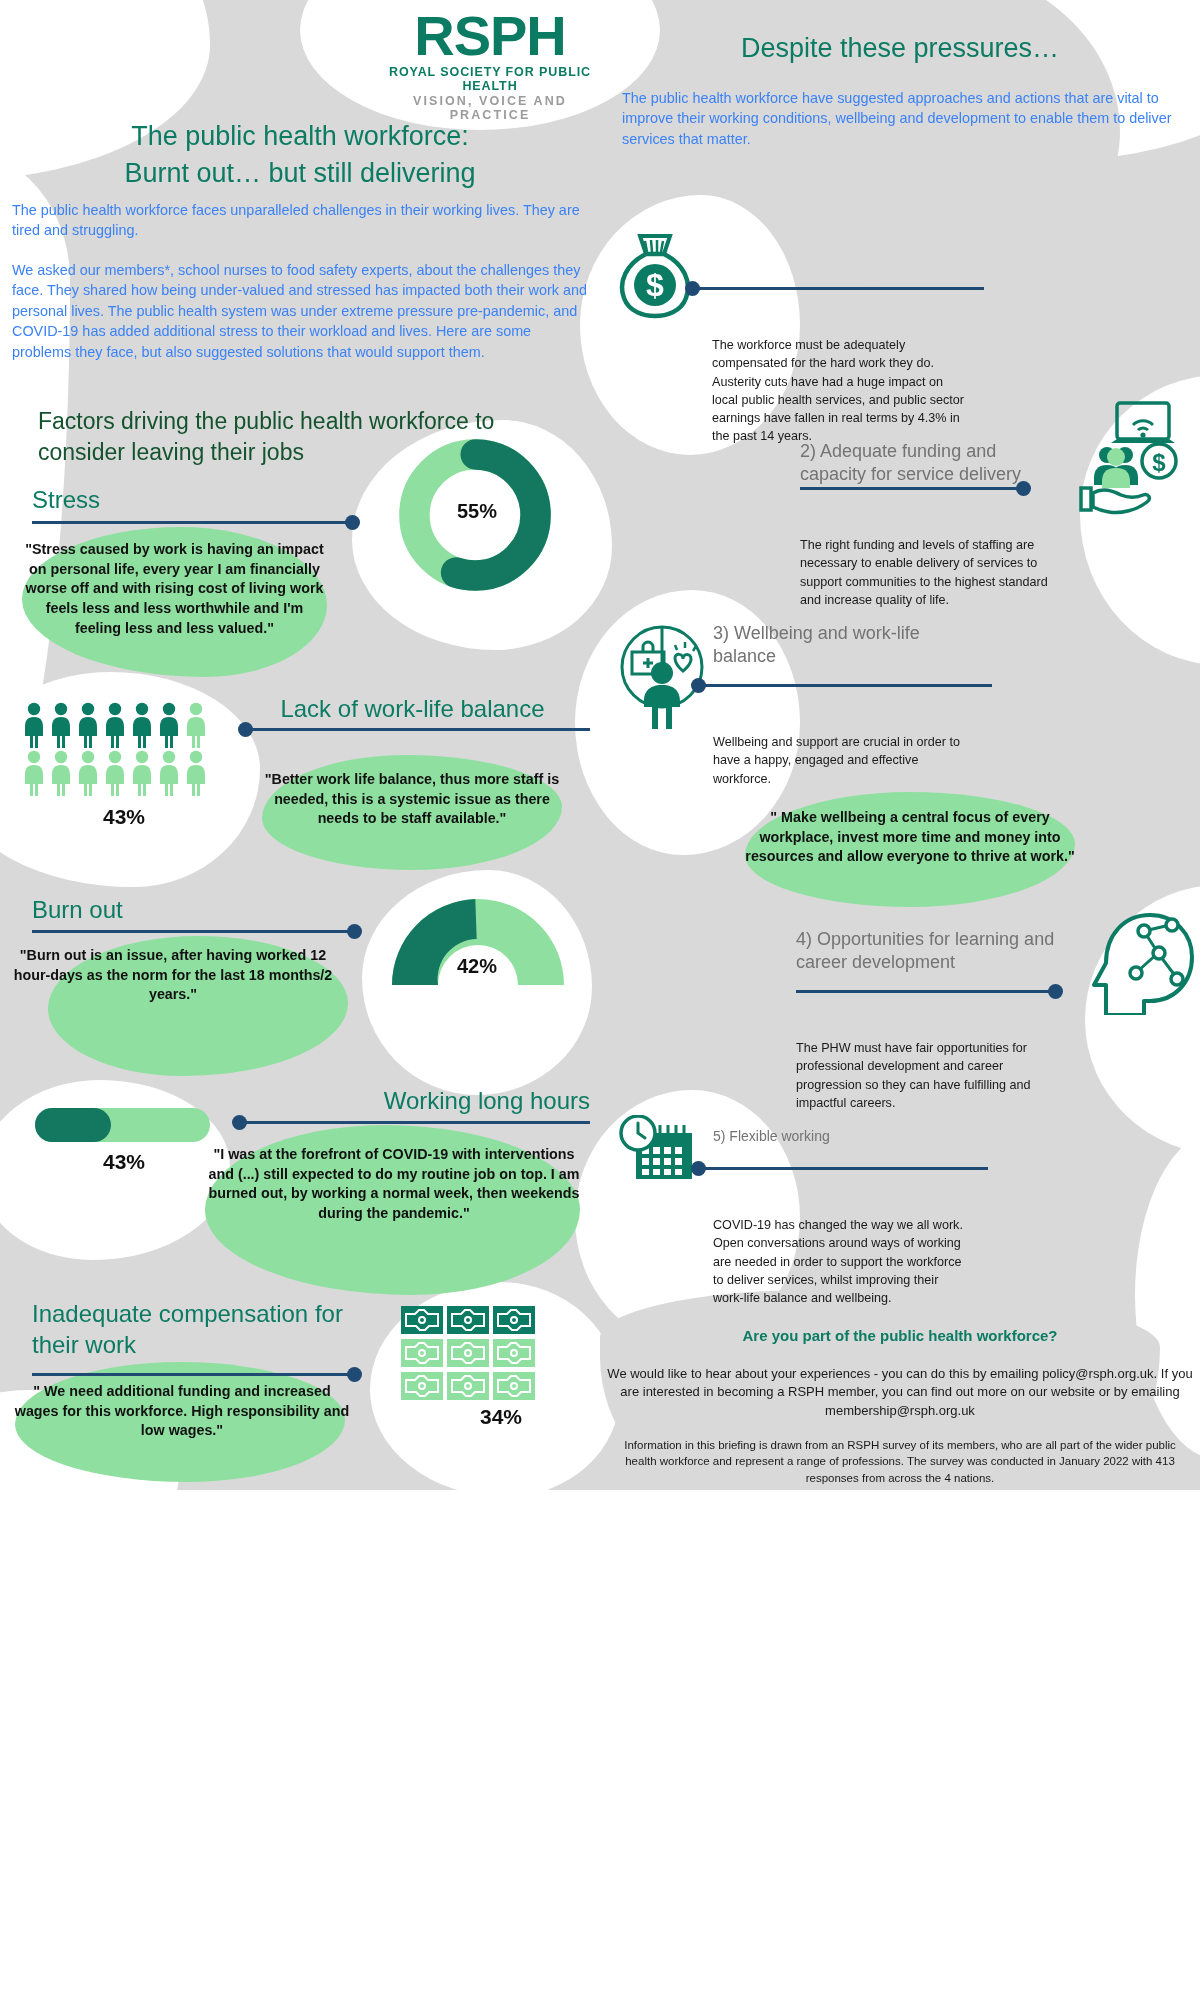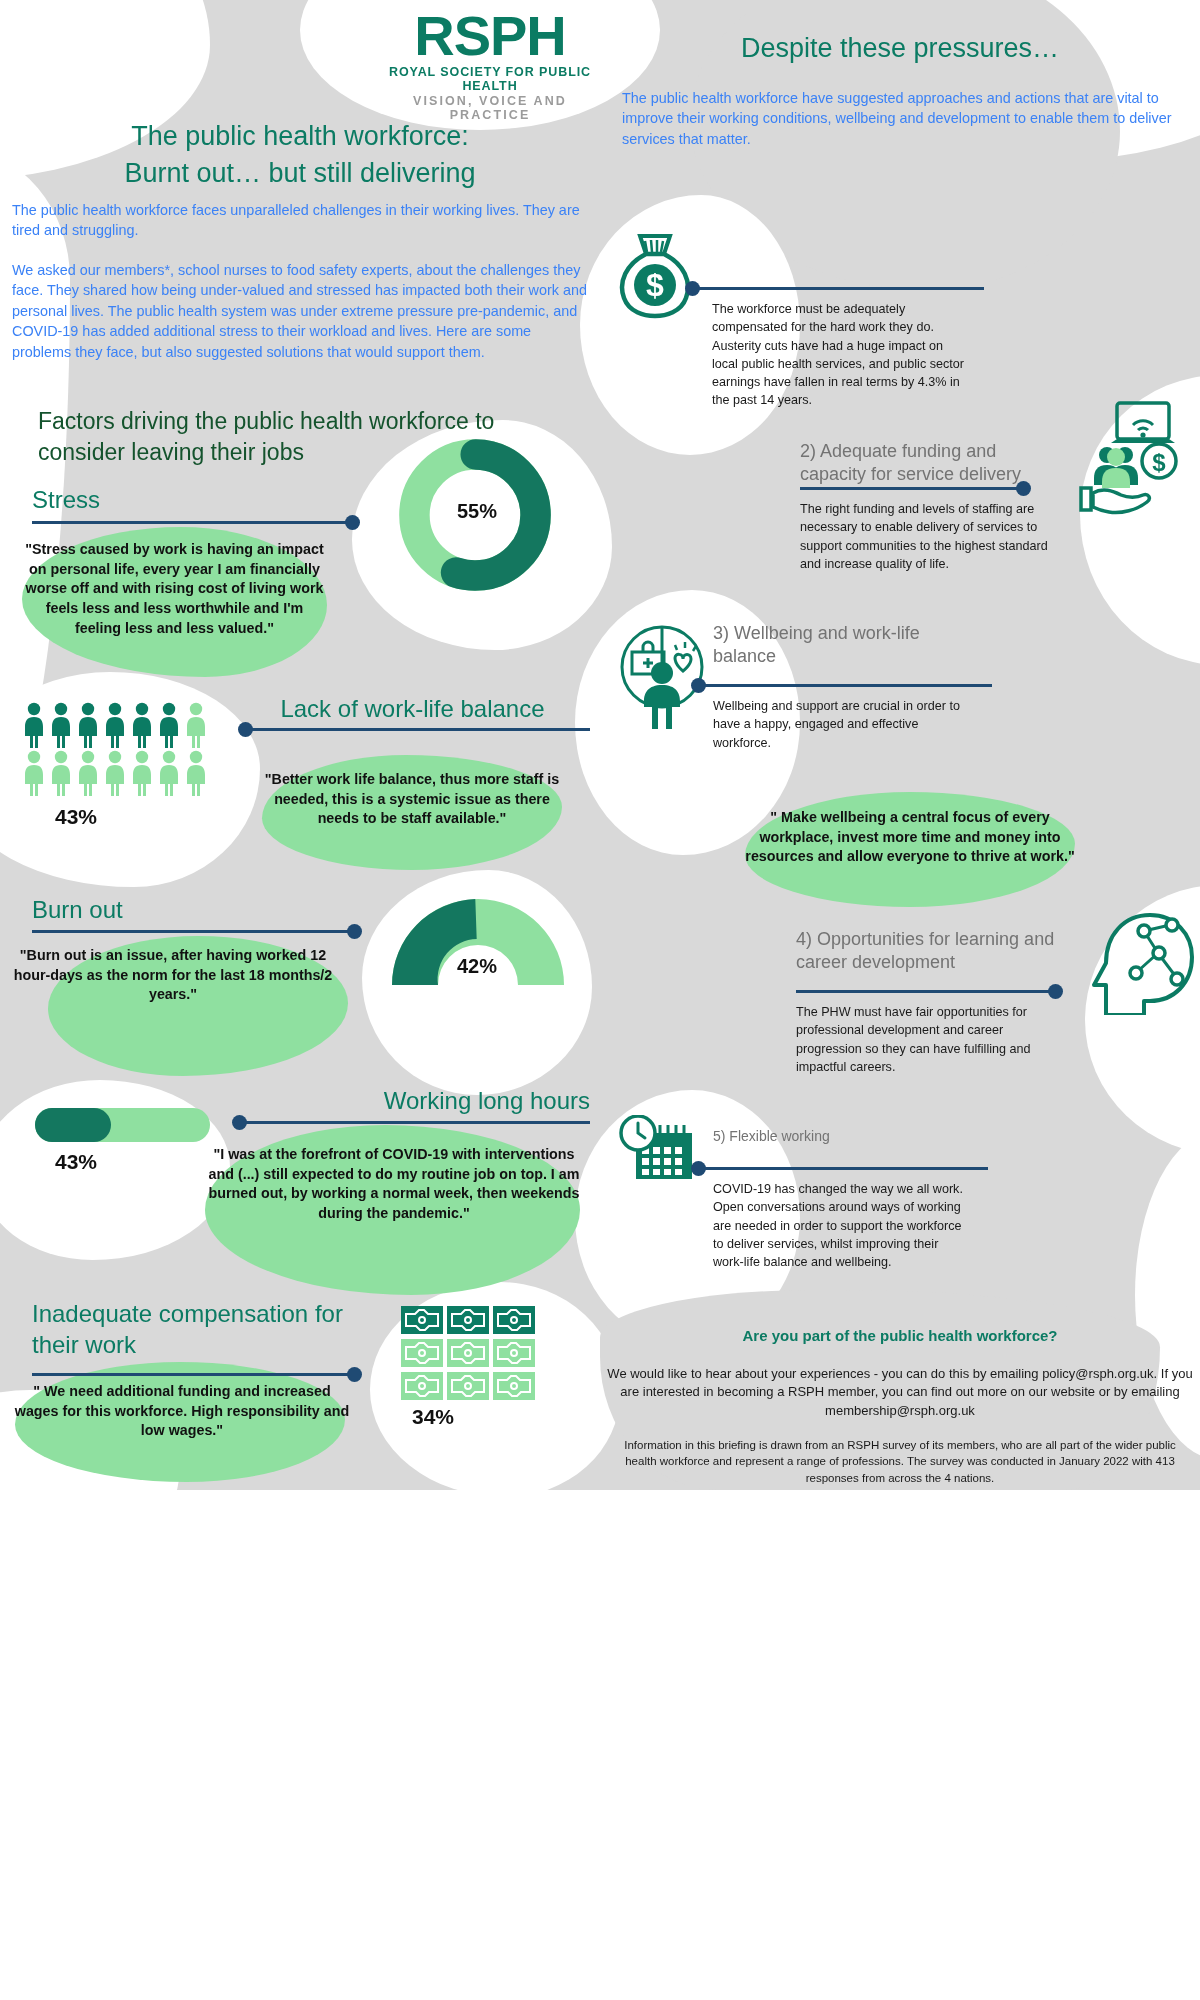--- a/index.html
+++ b/index.html
@@ -54,37 +54,37 @@
     font-size: 27px; font-weight: normal; line-height: 1.35;
     text-align: center;
   }
   .h2 {
     color: #14532d;
     font-size: 23px; font-weight: normal; line-height: 1.35;
   }
   .body {
     color: #3b82f6; font-size: 14.4px; line-height: 1.42;
   }
-  .body-sm { color: #1a1a1a; font-size: 12.6px; line-height: 1.45; }
+  .body-sm { color: #1a1a1a; font-size: 12.6px; line-height: 1.45; margin-top: 36px; }
   .quote {
     color: #111; font-size: 14.3px; font-weight: bold;
     line-height: 1.38; text-align: center;
   }
   .sec-title {
     color: #0b7b63; font-size: 24px; line-height: 1.25;
   }
   .sec-title.green-light { color: #737373; }
 
   
   .rule { position: absolute; height: 3px; background: #1f4a73; }
   .dot  { position: absolute; width: 15px; height: 15px;
           border-radius: 50%; background: #1f4a73; }
 
   .pct {
-    font-weight: bold; font-size: 21px; color: #111; text-align: left;
+    font-weight: bold; font-size: 21px; color: #111; text-align: right;
   }
   .pct-in {
     position: absolute; font-weight: bold; font-size: 20px; color: #111;
   }
 
   
   .pill { position: absolute; border-radius: 999px; background: #8fe0a0; }
   .pill-fill { position: absolute; border-radius: 999px; background: #14775f; }
 
   .footer-h { color: #0b7b63; font-size: 15px; font-weight: bold; text-align: center; }

